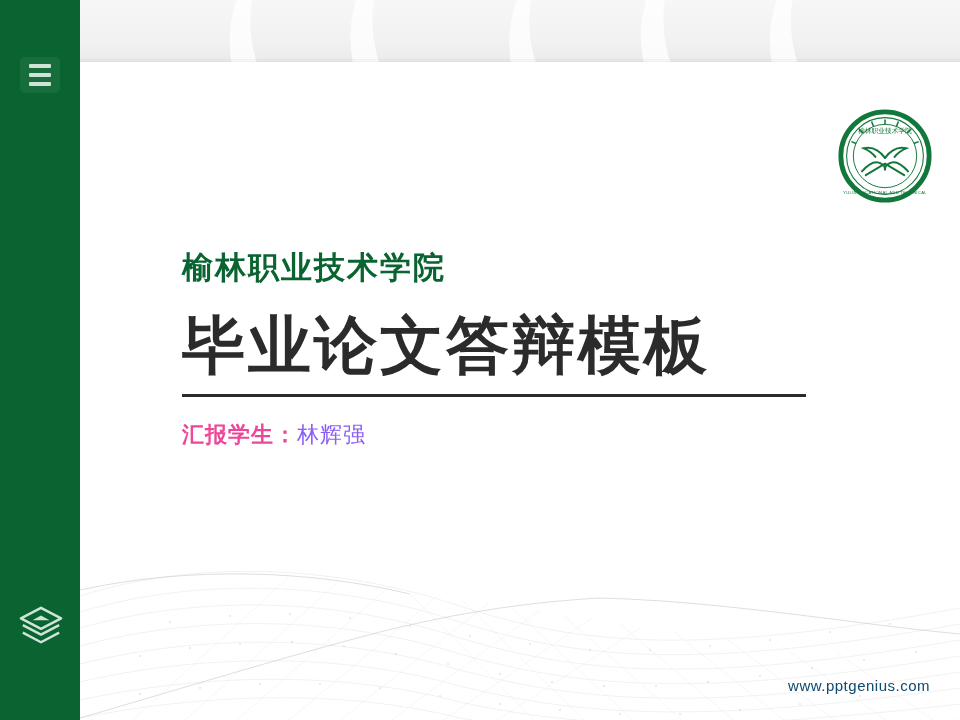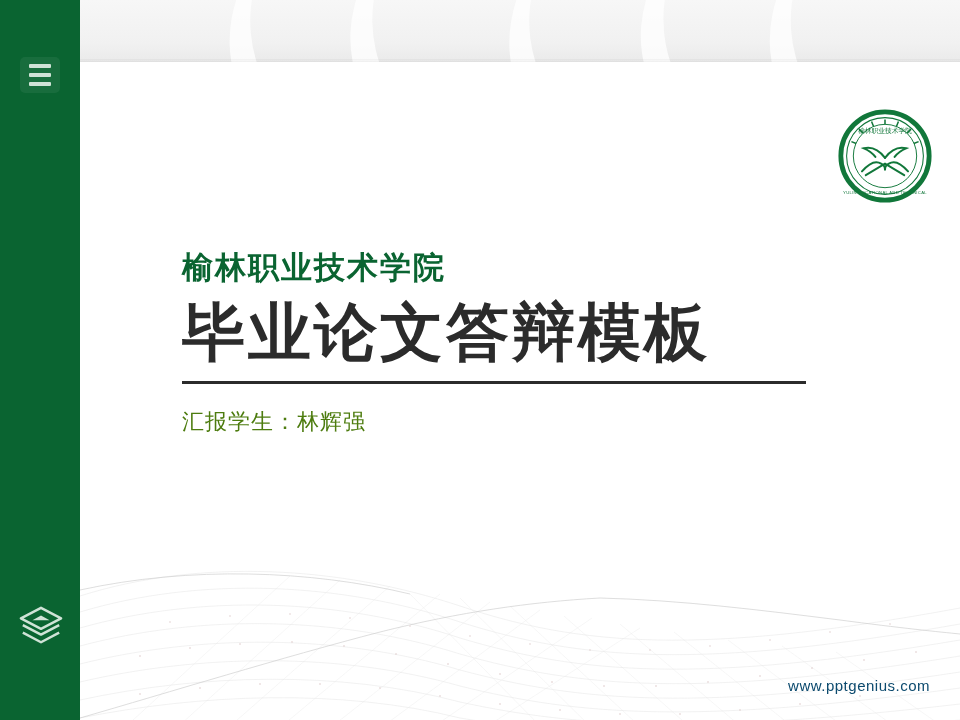--- a/index.html
+++ b/index.html
@@ -113,21 +113,21 @@
   }
   .school-name {
     font-size: 31px;
     font-weight: bold;
     color: #0a6431;
     letter-spacing: 2px;
     line-height: 1.25;
     white-space: nowrap;
   }
   .main-title {
-    margin-top: 8px;
+    margin-top: 21px;
     font-size: 63px;
     font-weight: bold;
     color: #2b2b2b;
     letter-spacing: 3px;
     line-height: 1.16;
     white-space: nowrap;
   }
   .rule {
     margin-top: 12px;
     width: 624px;
@@ -136,26 +136,26 @@
   }
   .meta-row {
     margin-top: 24px;
     display: flex;
     align-items: baseline;
     gap: 48px;
     white-space: nowrap;
   }
   .meta-item { font-size: 22px; line-height: 1.3; }
   .meta-label {
-    font-weight: normal;
-    color: #4d7c0f;
+    font-weight: bold;
+    color: #ec4899;
     letter-spacing: 1px;
   }
   .meta-value {
-    color: #4d7c0f;
+    color: #8b5cf6;
     letter-spacing: 1px;
   }
 
   
   .mesh {
     position: absolute;
     left: 0; bottom: 22px;
     width: 880px; height: 200px;
     opacity: .55;
     pointer-events: none;

